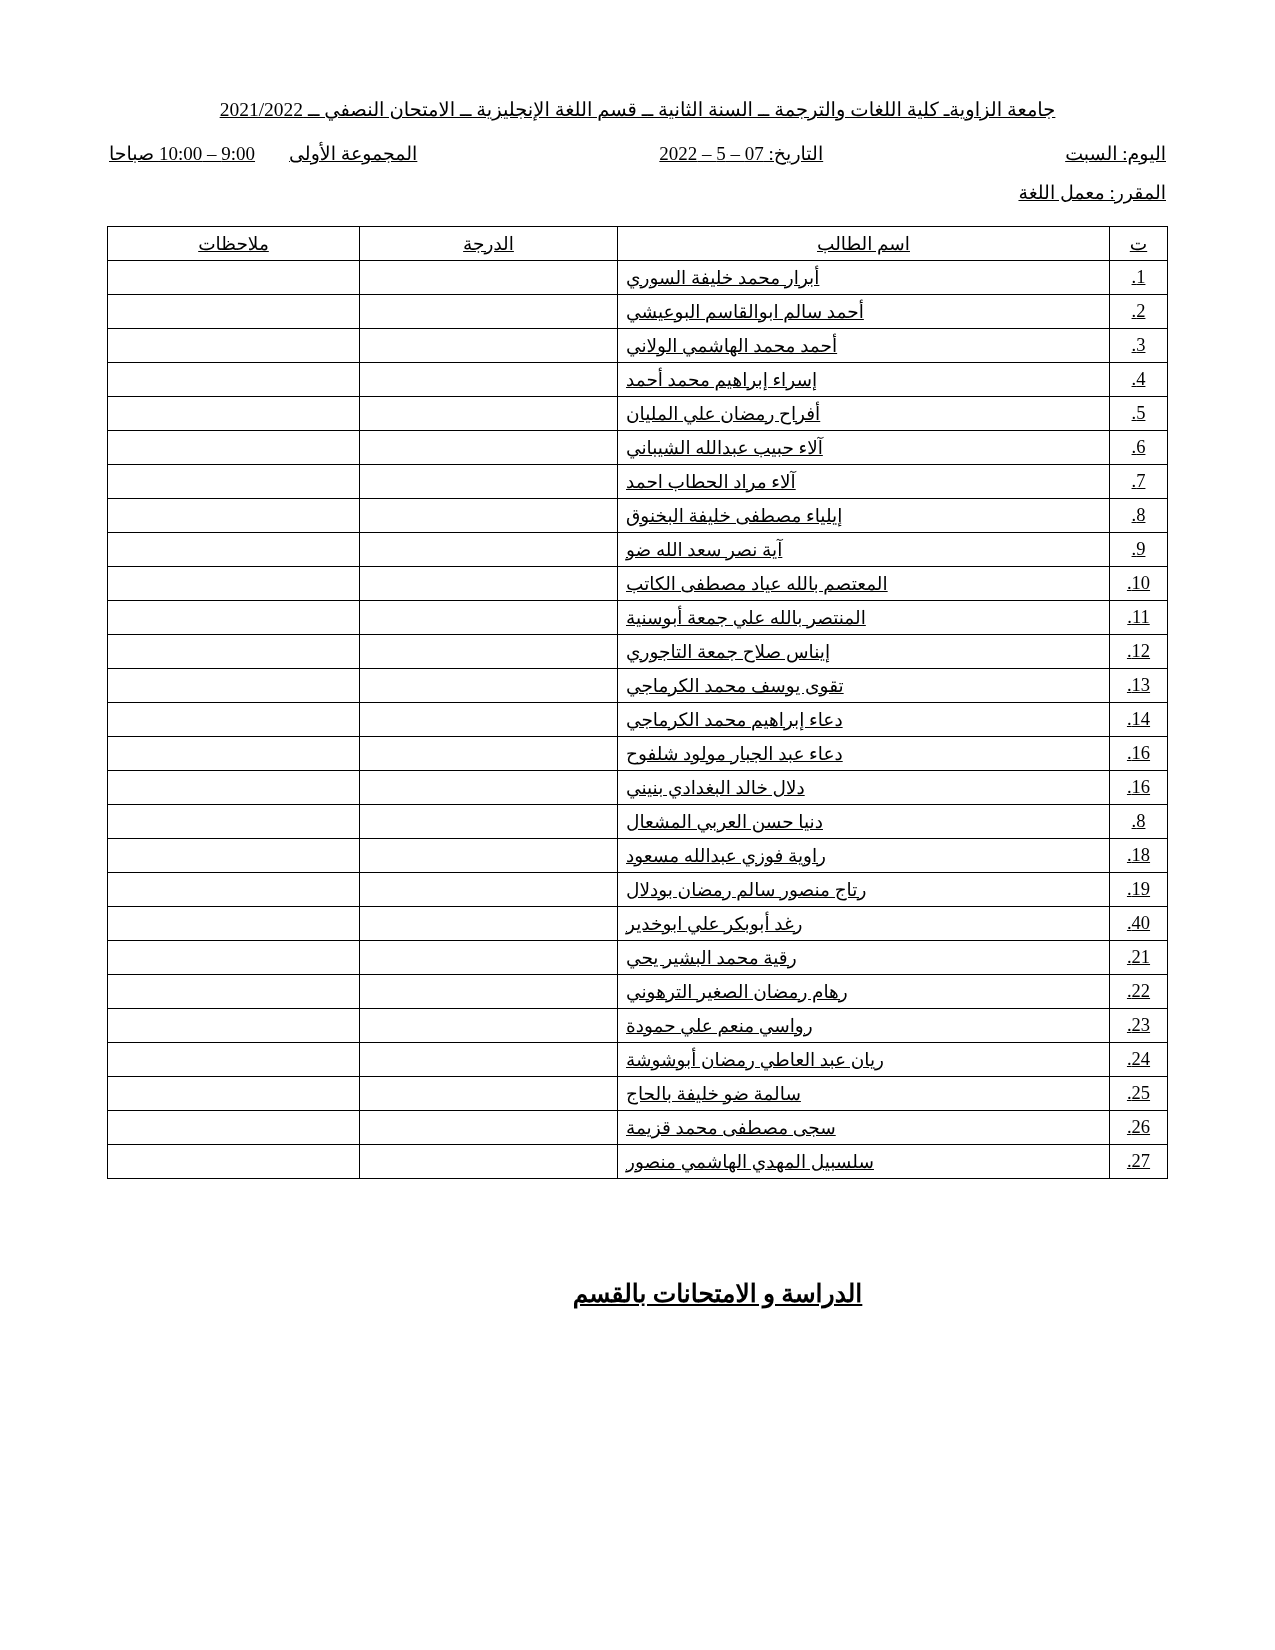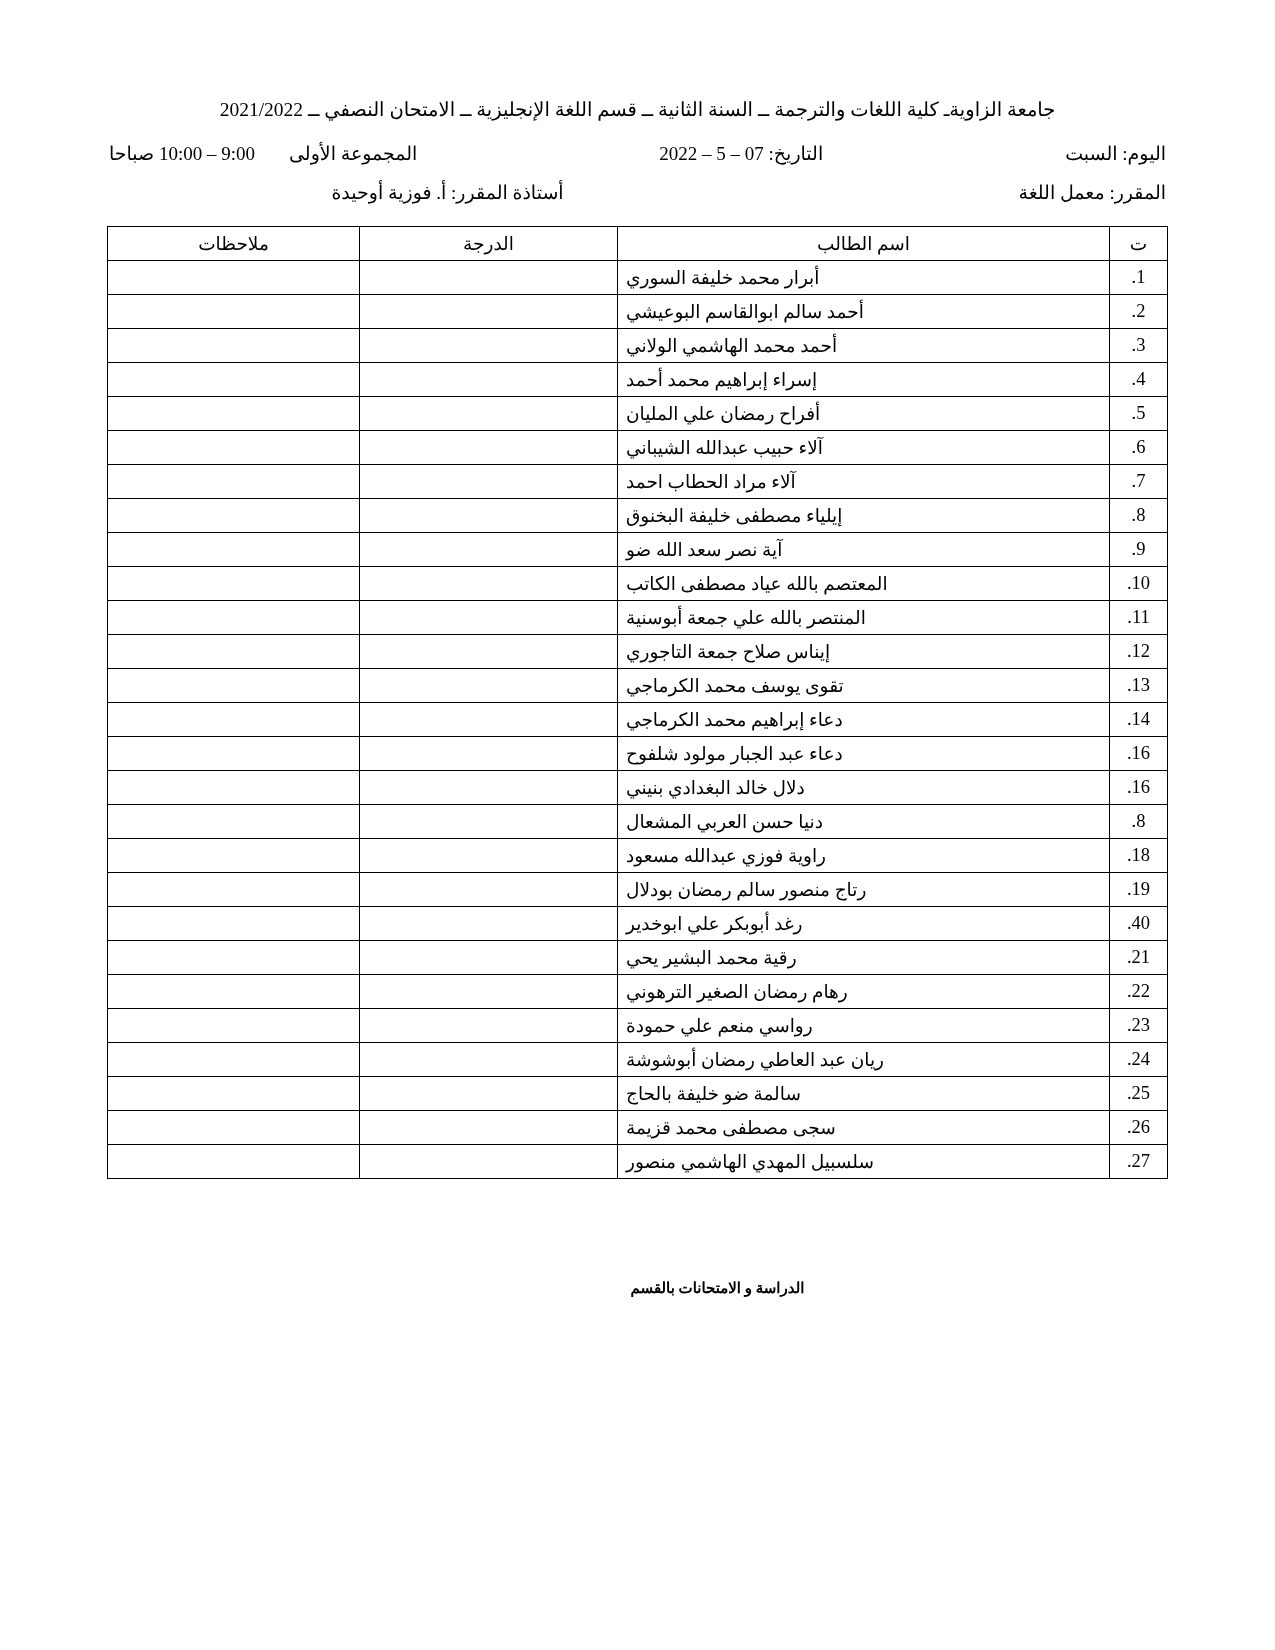--- a/index.html
+++ b/index.html
@@ -14,20 +14,21 @@
     color: #000000;
     position: relative;
     overflow: hidden;
   }
   .page {
     width: 1275px;
     height: 1650px;
     box-sizing: border-box;
     padding: 95px 105px 0 105px;
     position: relative;
+    text-decoration: underline;
   }
 
   
   .doc-title {
     text-align: center;
     font-size: 19.5px;
     line-height: 1.5;
     margin: 0 0 18px 0;
     direction: rtl;
     white-space: nowrap;
@@ -102,21 +103,21 @@
   }
   th.h-grade, th.h-notes {
   }
   td.t-grade, td.t-notes {
     text-align: center;
   }
 
   
   .footer-note {
     text-align: center;
-    font-size: 15px;
+    font-size: 25px;
     font-weight: bold;
     direction: rtl;
     margin-top: 100px;
     padding-left: 160px;
   }
 </style>
 </head>
 <body>
 
 <div class="page">
@@ -127,21 +128,20 @@
     <div class="cell">اليوم: السبت</div>
     <div class="cell">التاريخ: 07 – 5 – 2022</div>
     <div class="cell left-group">
       <span>المجموعة الأولى</span>
       <span>9:00 – 10:00 صباحا</span>
     </div>
   </div>
 
   <div class="meta-row-2">
     <div class="course">المقرر: معمل اللغة</div>
-    <div class="instructor">أستاذة المقرر: أ. فوزية أوحيدة</div>
   </div>
 
   <table class="roster">
     <colgroup>
       <col class="c-idx">
       <col class="c-name">
       <col class="c-grade">
       <col class="c-notes">
     </colgroup>
     <thead>

